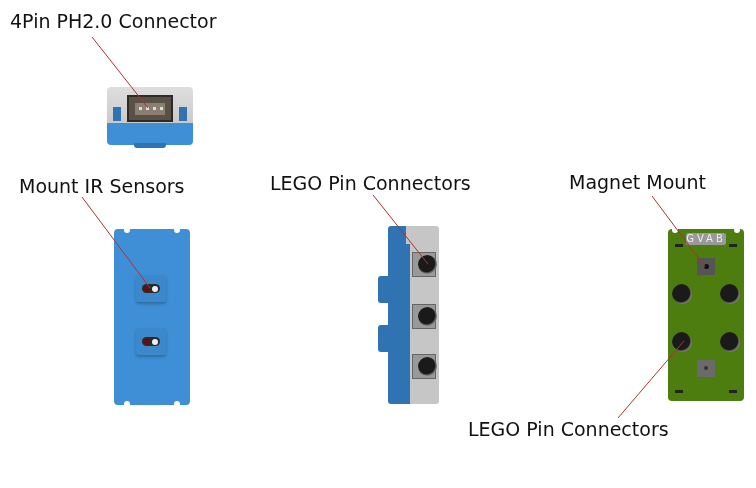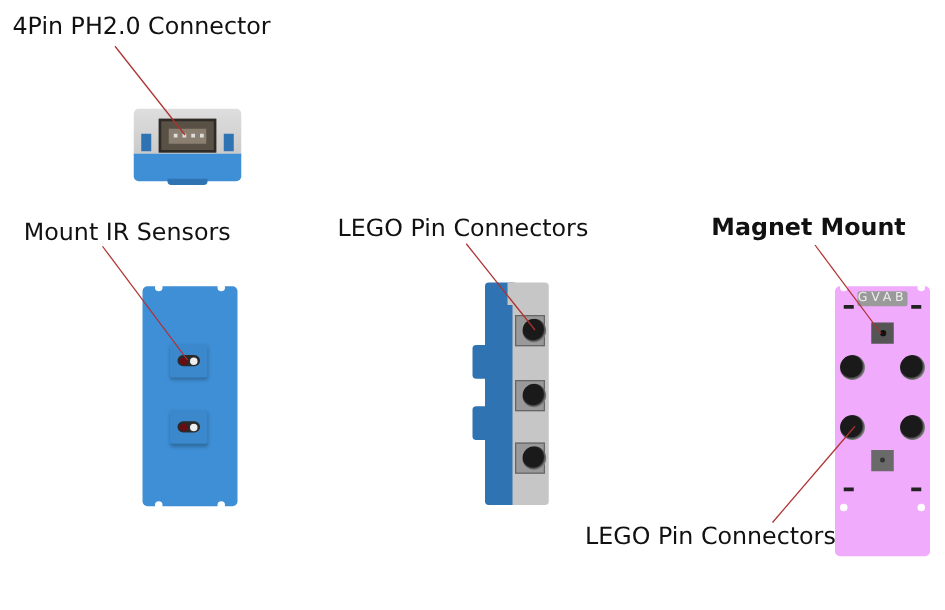--- a/index.html
+++ b/index.html
@@ -13,21 +13,21 @@
   .blue-dark{background:#2f73b3;}
   .gray-face{background:#c6c6c6;}
   .hole{position:absolute;border-radius:50%;background:radial-gradient(circle at 45% 45%,#1a1a1a 55%,#555 62%,#999 75%);}
 </style>
 </head>
 <body>
 
 <div class="label" style="left:10px;top:12px;">4Pin PH2.0 Connector</div>
 <div class="label" style="left:19px;top:177px;">Mount IR Sensors</div>
 <div class="label" style="left:270px;top:174px;">LEGO Pin Connectors</div>
-<div class="label" style="left:569px;top:173px;font-weight:bold;">Magnet Mount</div>
+<div class="label" style="left:569px;top:173px;">Magnet Mount</div>
 <div class="label" style="left:468px;top:420px;">LEGO Pin Connectors</div>
 
 <div class="abs" style="left:107px;top:87px;width:86px;height:60px;">
   <div class="abs top-gray" style="left:0;top:0;width:86px;height:38px;"></div>
   <div class="abs blue" style="left:0;top:36px;width:86px;height:22px;border-radius:0 0 4px 4px;"></div>
   <div class="abs blue-dark" style="left:27px;top:56px;width:32px;height:5px;border-radius:0 0 3px 3px;"></div>
   <div class="abs" style="left:20px;top:8px;width:46px;height:27px;background:#5a5146;border:2px solid #2e2a25;box-sizing:border-box;">
     <div class="abs" style="left:6px;top:6px;width:30px;height:12px;background:#8a7f70;"></div>
     <div class="abs" style="left:10px;top:10px;width:3px;height:3px;background:#ddd;"></div>
     <div class="abs" style="left:17px;top:10px;width:3px;height:3px;background:#ddd;"></div>
@@ -62,21 +62,21 @@
   <div class="abs gray-face" style="left:32px;top:0;width:29px;height:178px;border-radius:0 3px 3px 0;"></div>
   <div class="abs" style="left:28px;top:0;width:6px;height:18px;background:#c6c6c6;"></div>
   <div class="abs" style="left:34px;top:26px;width:24px;height:25px;background:#999;border:1px solid #666;box-sizing:border-box;"></div>
   <div class="hole" style="left:40px;top:29px;width:19px;height:19px;"></div>
   <div class="abs" style="left:34px;top:78px;width:24px;height:25px;background:#999;border:1px solid #666;box-sizing:border-box;"></div>
   <div class="hole" style="left:40px;top:81px;width:19px;height:19px;"></div>
   <div class="abs" style="left:34px;top:128px;width:24px;height:25px;background:#999;border:1px solid #666;box-sizing:border-box;"></div>
   <div class="hole" style="left:40px;top:131px;width:19px;height:19px;"></div>
 </div>
 
-<div class="abs gray-face" style="left:668px;top:229px;width:76px;height:216px;border-radius:4px;background:#f0abfc;">
+<div class="abs gray-face" style="left:668px;top:229px;width:76px;height:172px;border-radius:4px;background:#4d7c0f;">
   <div class="abs" style="left:4px;top:-2px;width:6px;height:6px;border-radius:50%;background:#fff;"></div>
   <div class="abs" style="left:66px;top:-2px;width:6px;height:6px;border-radius:50%;background:#fff;"></div>
   <div class="abs" style="left:4px;top:174px;width:6px;height:6px;border-radius:50%;background:#fff;"></div>
   <div class="abs" style="left:66px;top:174px;width:6px;height:6px;border-radius:50%;background:#fff;"></div>
   <div class="abs" style="left:18px;top:4px;width:40px;height:12px;background:#9a9a9a;color:#eee;font-size:10px;letter-spacing:3px;text-align:center;line-height:12px;border-radius:2px;">GVAB</div>
   <div class="abs" style="left:7px;top:15px;width:8px;height:3px;background:#222;"></div>
   <div class="abs" style="left:61px;top:15px;width:8px;height:3px;background:#222;"></div>
   <div class="abs" style="left:29px;top:29px;width:18px;height:17px;background:#555;">
     <div class="abs" style="left:7px;top:6px;width:5px;height:5px;border-radius:50%;background:#111;"></div>
   </div>

